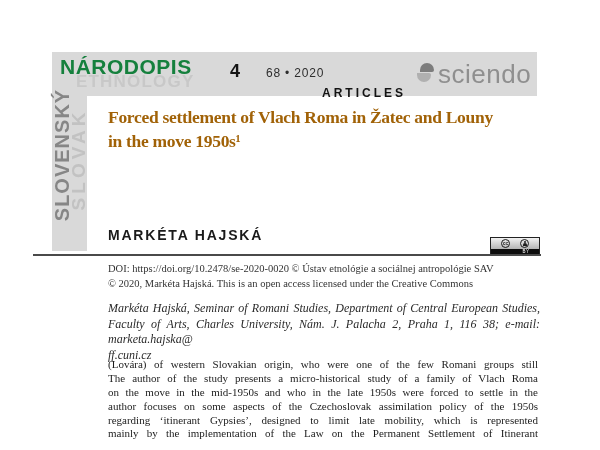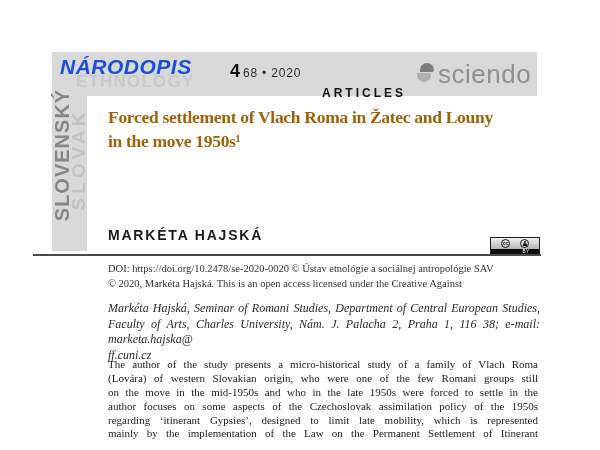--- a/index.html
+++ b/index.html
@@ -9,36 +9,36 @@
     background:#ffffff; overflow:hidden;
     font-family:"Liberation Serif", serif; color:#1c1c1c;
   }
   
   .header-bar { position:absolute; left:52px; top:52px; width:485px; height:44px; background:#d9d9d9; }
   .side-bar   { position:absolute; left:52px; top:52px; width:35px;  height:199px; background:#d9d9d9; }
 
   .masthead-title {
     position:absolute; left:60px; top:55px;
     font-family:"Liberation Sans", sans-serif; font-weight:bold;
-    font-size:21px; letter-spacing:0.5px; color:#1d4ed8; white-space:nowrap;font-style:italic;
+    font-size:21px; letter-spacing:0.5px; color:#15803d; white-space:nowrap;
   }
   .masthead-sub {
     position:absolute; left:76px; top:72px;
     font-family:"Liberation Sans", sans-serif; font-weight:bold;
     font-size:17px; letter-spacing:1.2px; color:#c8c8c8; white-space:nowrap;
   }
   .spine-text {
     position:absolute; font-family:"Liberation Sans", sans-serif; font-weight:bold;
     text-align:center; white-space:nowrap; transform:rotate(-90deg);
   }
   .spine-main { left:-22px; top:145px; width:165px; height:20px; font-size:20px; letter-spacing:1px; color:#868686; }
   .spine-sub  { left:7px;  top:150px; width:140px; height:19px; font-size:19px; letter-spacing:4px; color:#c2c2c2; }
 
   .issue-number { position:absolute; left:230px; top:61px; font-family:"Liberation Sans", sans-serif; font-weight:bold; font-size:18px; color:#141414; }
-  .volume-year  { position:absolute; left:243px; top:66px; font-family:"Liberation Sans", sans-serif; font-size:12px; letter-spacing:0.8px; color:#2e2e2e; }
+  .volume-year  { position:absolute; left:266px; top:66px; font-family:"Liberation Sans", sans-serif; font-size:12px; letter-spacing:0.8px; color:#2e2e2e; }
   .section-label{ position:absolute; left:322px; top:66px; font-family:"Liberation Sans", sans-serif; font-weight:bold; font-size:12px; letter-spacing:3px; color:#141414;margin-top:20px; }
 
   .sciendo-wordmark { position:absolute; left:438px; top:59px; font-family:"Liberation Sans", sans-serif; font-size:26px; color:#8f8f8f; letter-spacing:0.5px; }
   .sciendo-icon { position:absolute; left:417px; top:63px; width:17px; height:19px; }
   .si-top    { position:absolute; left:3px; top:0;    width:14px; height:9px; background:#7d7d7d; border-radius:7px 7px 2px 0; }
   .si-bottom { position:absolute; left:0;   top:10px; width:14px; height:9px; background:#b0b0b0; border-radius:0 2px 7px 7px; }
 
   
   .title-block { position:absolute; left:108px; top:105px; width:434px; }
   .title-line {
@@ -110,31 +110,31 @@
         <span class="p-body"></span>
       </div>
     </div>
     <div class="badge-bottom">BY</div>
   </div>
 
   <div class="head-rule"></div>
 
   <div class="doi-block">
     <div>DOI: https://doi.org/10.2478/se-2020-0020 © Ústav etnológie a sociálnej antropológie SAV</div>
-    <div>© 2020, Markéta Hajská. This is an open access licensed under the Creative Against</div>
+    <div>© 2020, Markéta Hajská. This is an open access licensed under the Creative Commons</div>
   </div>
 
   <div class="affiliation-block">
     <div class="just">Markéta Hajská, Seminar of Romani Studies, Department of Central European Studies,</div>
     <div class="just">Faculty of Arts, Charles University, Nám. J. Palacha 2, Praha 1, 116 38; e-mail: marketa.hajska@</div>
     <div>ff.cuni.cz</div>
   </div>
 
   <div class="abstract-block">
+    <div class="abstract-line">(Lovára) of western Slovakian origin, who were one of the few Romani groups still</div>
     <div class="abstract-line">The author of the study presents a micro-historical study of a family of Vlach Roma</div>
-    <div class="abstract-line">(Lovára) of western Slovakian origin, who were one of the few Romani groups still</div>
     <div class="abstract-line">on the move in the mid-1950s and who in the late 1950s were forced to settle in the</div>
     <div class="abstract-line">author focuses on some aspects of the Czechoslovak assimilation policy of the 1950s</div>
     <div class="abstract-line">regarding ‘itinerant Gypsies’, designed to limit late mobility, which is represented</div>
     <div class="abstract-line">mainly by the implementation of the Law on the Permanent Settlement of Itinerant</div>
   </div>
 
 </div>
 
 </body></html>

